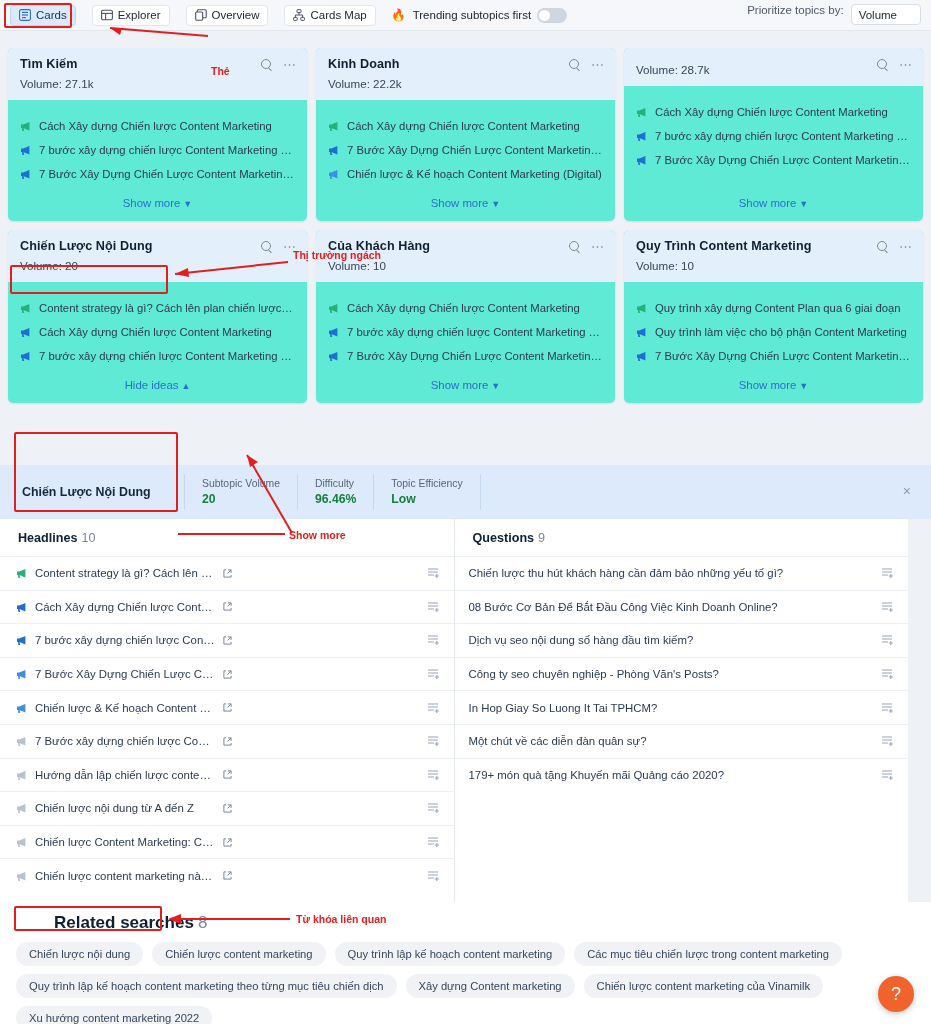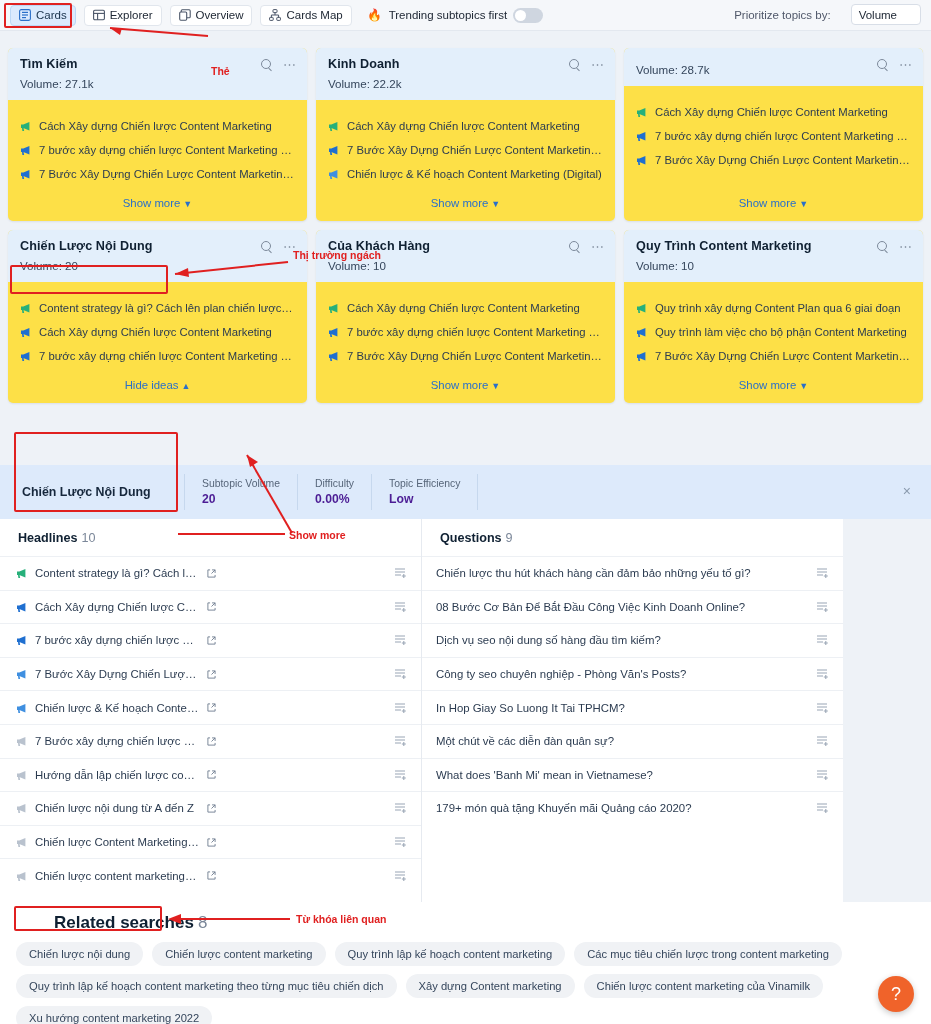--- a/index.html
+++ b/index.html
@@ -11,21 +11,21 @@
     position: relative;
   }
   .page { position: relative; width: 931px; height: 1024px; background: #eef2f7; }
 
   
   .topbar {
     position: absolute; top: 0; left: 0; width: 931px; height: 31px;
     background: #f5f7fa; display: flex; align-items: center;
     padding: 0 10px; border-bottom: 1px solid #e3e8ef;
   }
-  .viewtabs { display: flex; align-items: flex-start; gap: 8px; }
+  .viewtabs { display: flex; align-items: flex-start; gap: 16px; }
   .vtab {
     display: flex; align-items: center; gap: 5px;
     height: 21px; padding: 0 8px; border-radius: 4px;
     font-size: 11.5px; color: #202936; background: #ffffff;
     border: 1px solid #e1e6ed; cursor: pointer; white-space: nowrap;
   }
   .vtab.active { background: #dbeafe; border-color: #bcd8f7; color: #19324d; }
   .vtab .gl { display: inline-block; width: 12px; height: 12px; position: relative; }
   .icon-cards svg, .icon-explorer svg, .icon-overview svg, .icon-mind svg { display:block; }
 
@@ -37,38 +37,38 @@
   .toggle {
     width: 30px; height: 15px; border-radius: 8px; background: #cfd6e0;
     position: relative; cursor: pointer; flex: none;
   }
   .toggle::after {
     content: ""; position: absolute; top: 2px; left: 2px;
     width: 11px; height: 11px; border-radius: 50%; background: #fff;
   }
   .prioritize {
     position: absolute; right: 10px; top: 4px;
-    display: flex; align-items: center; gap: 20px;
+    display: flex; align-items: flex-start; gap: 7px;
     font-size: 11.5px; color: #50586a;
   }
   .selectbox {
     display: flex; align-items: center; gap: 10px;
     height: 21px; padding: 0 7px; background: #fff;
     border: 1px solid #d8dee7; border-radius: 4px;
     font-size: 11.5px; color: #202936; cursor: pointer;
   }
   .caret { width: 0; height: 0; border-left: 3.5px solid transparent;
     border-right: 3.5px solid transparent; border-top: 4.5px solid #4a5costs; }
   .caret { border-top-color: #4a5365; }
 
   
   .grid { position: absolute; left: 8px; top: 48px; width: 915px; }
   .row { display: flex; gap: 9px; margin-bottom: 9px; }
   .card {
-    width: 299px; background: #fde047; border-radius: 5px;
+    width: 299px; background: #5eead4; border-radius: 5px;
     box-shadow: 0 1px 2px rgba(20,40,70,.09);
     overflow: hidden; display: flex; flex-direction: column;
   }
   .card-head { background: #e3effb; padding: 9px 12px 10px; position: relative; }
   .card-title { font-size: 12.6px; font-weight: bold; color: #0f2032; letter-spacing: .1px; }
   .card-vol { font-size: 11.6px; color: #35465c; margin-top: 6px; }
   .card-acts { position: absolute; right: 10px; top: 11px; display: flex; align-items: center; gap: 11px; }
   .mag { width: 11px; height: 11px; position: relative; display: inline-block; cursor: pointer; }
   .mag::before { content:""; position:absolute; left:0; top:0; width:8px; height:8px;
     border:1.2px solid #7d8a9b; border-radius:50%; }
@@ -98,25 +98,25 @@
   }
   .db-name {
     width: 185px; padding-left: 22px; font-size: 12.4px; font-weight: bold;
     color: #16273c; border-right: 1px solid #c6d8ee; height: 36px;
     display: flex; align-items: center;
   }
   .metric { padding: 0 17px; border-right: 1px solid #c6d8ee; height: 36px;
     display: flex; flex-direction: column; justify-content: center; gap: 3px; }
   .metric:last-of-type { border-right: none; }
   .m-label { font-size: 10.4px; color: #566579; }
-  .m-val { font-size: 12.2px; font-weight: bold; color: #4c1d95; }
+  .m-val { font-size: 12.2px; font-weight: bold; color: #15803d; }
   .db-close { position: absolute; right: 20px; top: 18px; font-size: 14px; color: #8b9bae; cursor: pointer; }
 
   
-  .panels { position: absolute; left: 0; top: 519px; width: 843px; height: 383px;
+  .panels { position: absolute; left: 0; top: 519px; width: 908px; height: 383px;
     background: #fff; display: flex; }
   .panel { flex: 1; }
   .panel.left { width: 465px; border-right: 1px solid #e6eaf0; }
   .panel.right { width: 466px; }
   .panel-head { padding: 12px 18px 11px; font-size: 12.6px; color: #0f2032; }
   .panel-head b { font-weight: bold; }
   .panel-head span.count { color: #7b8799; font-weight: normal; margin-left: 4px; }
   .lrow {
     display: flex; align-items: center; padding: 0 14px 0 16px;
     height: 33.6px; border-top: 1px solid #edf0f4; gap: 7px;
@@ -433,21 +433,21 @@
   </div>
 
   <div class="detailbar">
     <div class="db-name">Chiến Lược Nội Dung</div>
     <div class="metric">
       <span class="m-label">Subtopic Volume</span>
       <span class="m-val">20</span>
     </div>
     <div class="metric">
       <span class="m-label">Difficulty</span>
-      <span class="m-val">0.00%</span>
+      <span class="m-val">96.46%</span>
     </div>
     <div class="metric">
       <span class="m-label">Topic Efficiency</span>
       <span class="m-val">Low</span>
     </div>
     <div class="db-close">×</div>
   </div>
 
   <div class="panels">
     <div class="panel left">
@@ -652,27 +652,20 @@
           </div>
           <div class="lrow">
             <span class="ltext">In Hop Giay So Luong It Tai TPHCM?</span>
             <svg class="addicon" viewBox="0 0 13 12">
               <path d="M1 2h10M1 5h10M1 8h6" stroke="#9aa6b5" stroke-width="1.1" fill="none"></path>
               <path d="M9.8 7v4M7.8 9h4" stroke="#9aa6b5" stroke-width="1.1" fill="none"></path>
             </svg>
           </div>
           <div class="lrow">
             <span class="ltext">Một chút về các diễn đàn quân sự?</span>
-            <svg class="addicon" viewBox="0 0 13 12">
-              <path d="M1 2h10M1 5h10M1 8h6" stroke="#9aa6b5" stroke-width="1.1" fill="none"></path>
-              <path d="M9.8 7v4M7.8 9h4" stroke="#9aa6b5" stroke-width="1.1" fill="none"></path>
-            </svg>
-          </div>
-          <div class="lrow">
-            <span class="ltext">What does 'Banh Mi' mean in Vietnamese?</span>
             <svg class="addicon" viewBox="0 0 13 12">
               <path d="M1 2h10M1 5h10M1 8h6" stroke="#9aa6b5" stroke-width="1.1" fill="none"></path>
               <path d="M9.8 7v4M7.8 9h4" stroke="#9aa6b5" stroke-width="1.1" fill="none"></path>
             </svg>
           </div>
           <div class="lrow">
             <span class="ltext">179+ món quà tặng Khuyến mãi Quảng cáo 2020?</span>
             <svg class="addicon" viewBox="0 0 13 12">
               <path d="M1 2h10M1 5h10M1 8h6" stroke="#9aa6b5" stroke-width="1.1" fill="none"></path>
               <path d="M9.8 7v4M7.8 9h4" stroke="#9aa6b5" stroke-width="1.1" fill="none"></path>

